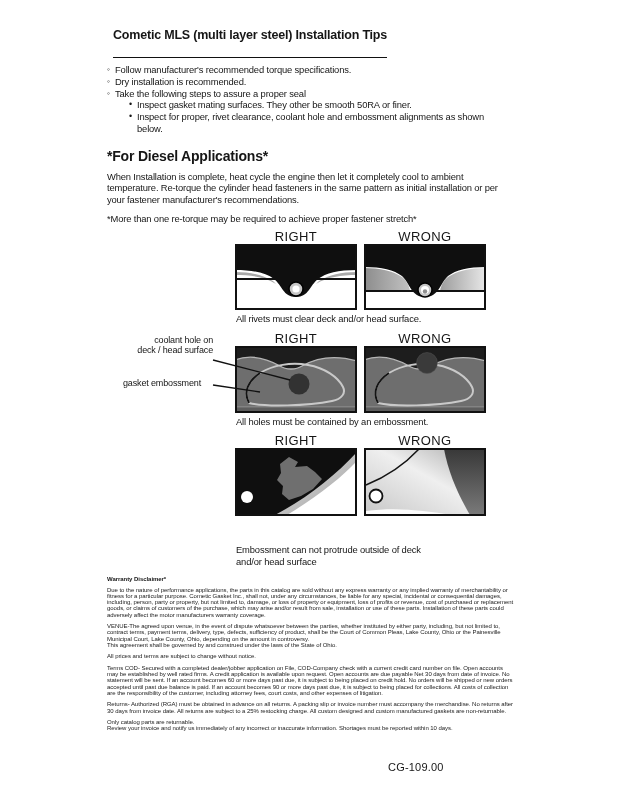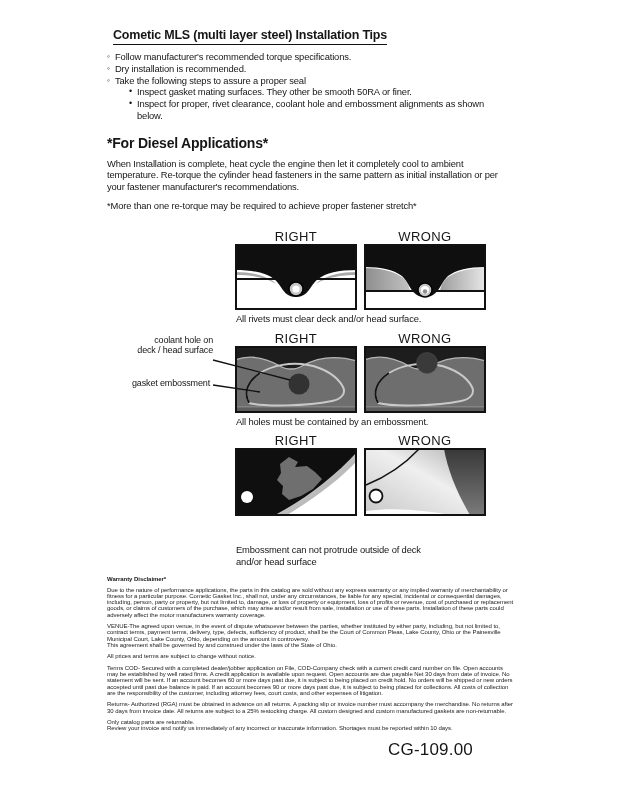--- a/index.html
+++ b/index.html
@@ -3,21 +3,21 @@
 <meta charset="utf-8">
 <style>
   html,body{margin:0;padding:0;background:#fff;}
   body{width:618px;height:800px;position:relative;overflow:hidden;
        font-family:"Liberation Sans","DejaVu Sans",sans-serif;color:#161616;}
   .doc{position:absolute;inset:0;background:#ffffff;}
 
   
   .text-col{position:absolute;left:107px;top:25px;width:402px;}
   .title{display:inline-block;margin:0 0 6px 6px;font-size:12.5px;font-weight:bold;
-         letter-spacing:-0.2px;border-bottom:1.6px solid #111;padding-bottom:2px;}
+         letter-spacing:-0.2px;border-bottom:1.6px solid #111;padding-bottom:15px;}
   .tip,.subtip{font-size:9.4px;line-height:11.8px;letter-spacing:-0.15px;position:relative;}
   .tip{padding-left:8px;}
   .subtip{padding-left:30px;}
   .tip .mk{position:absolute;left:0;top:0;font-size:8.5px;}
   .subtip .mk{position:absolute;left:22px;top:-0.5px;font-size:9px;}
   .sec-head{margin:13px 0 0 0;font-size:14px;font-weight:bold;letter-spacing:-0.2px;}
   .para{margin:7px 0 0 0;font-size:9.4px;line-height:11.7px;letter-spacing:-0.15px;width:392px;}
 
   
   .figures{position:absolute;left:235px;top:230px;width:252px;}
@@ -26,30 +26,30 @@
              letter-spacing:0.4px;line-height:14px;}
   .fig-boxes{display:flex;gap:7px;}
   .fig-boxes svg{display:block;}
   .fig-caption{margin:3px 0 7px 1px;font-size:9.4px;line-height:11.5px;letter-spacing:-0.15px;width:250px;}
   .fig-caption.narrow{width:205px;margin-top:28px;}
 
   
   .anno{position:absolute;width:103px;text-align:right;font-size:9px;line-height:9.8px;
         letter-spacing:-0.15px;white-space:pre-line;}
   .anno-hole{left:110px;top:336px;}
-  .anno-emb{left:107px;top:379px;}
+  .anno-emb{left:98px;top:379px;}
   .leader-svg{position:absolute;left:204px;top:352px;}
 
   
   .warranty{position:absolute;left:107px;top:576px;width:407px;}
   .warranty-head{font-size:6px;font-weight:bold;margin:0 0 5px 0;letter-spacing:-0.05px;}
   .wpara{font-size:6px;line-height:6.15px;letter-spacing:-0.05px;margin:0 0 5.5px 0;
          white-space:pre-line;color:#222;}
 
-  .code{position:absolute;left:388px;top:740px;font-size:17px;letter-spacing:0.2px;}
+  .code{position:absolute;left:388px;top:761px;font-size:11px;letter-spacing:0.2px;}
 </style>
 </head>
 <body>
 
 <div class="doc">
 
   <div class="text-col">
     <h1 class="title">Cometic MLS (multi layer steel) Installation Tips</h1>
 
     <div class="tip">

